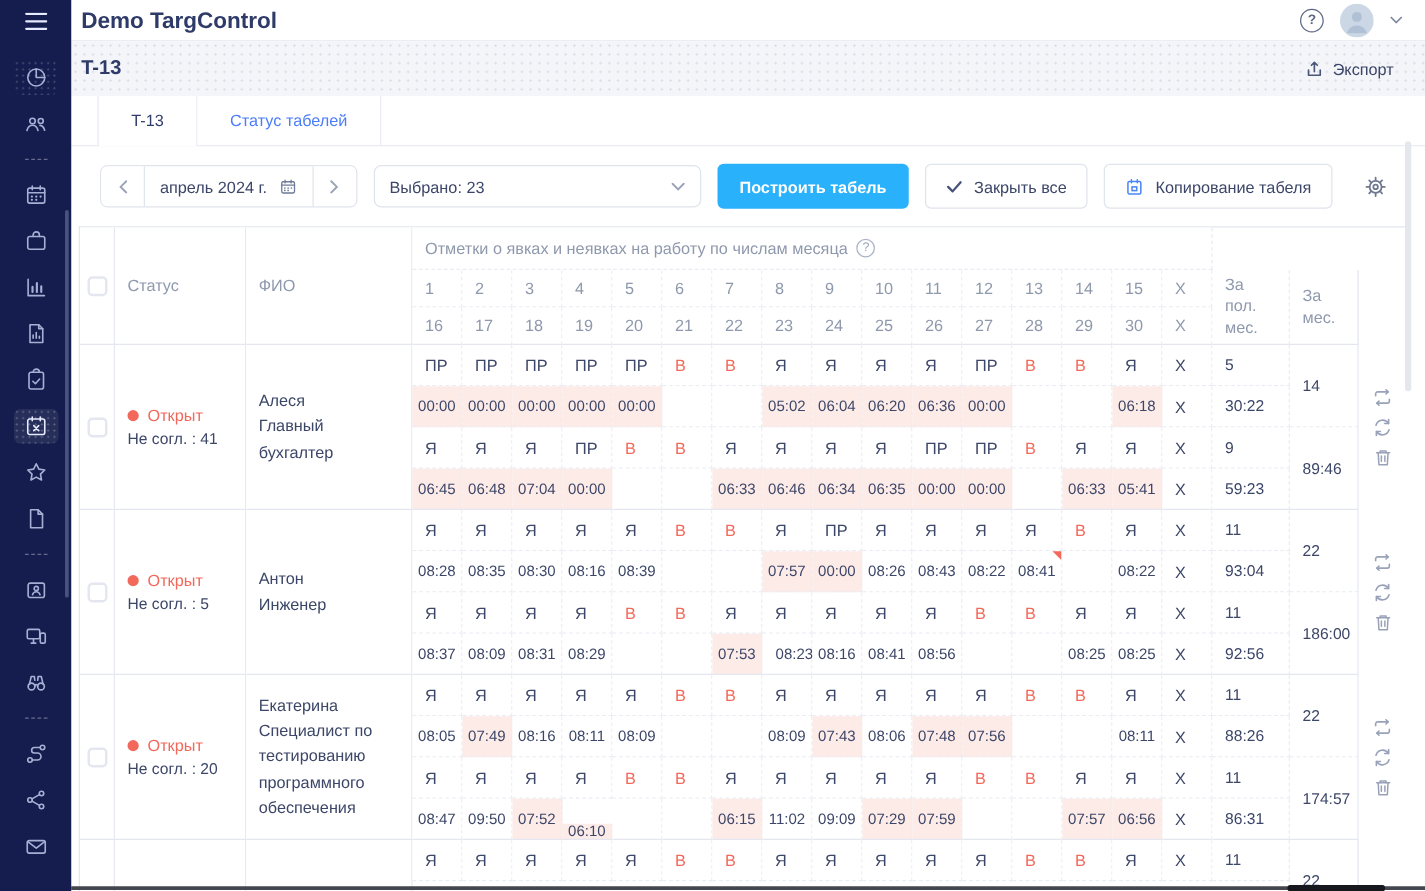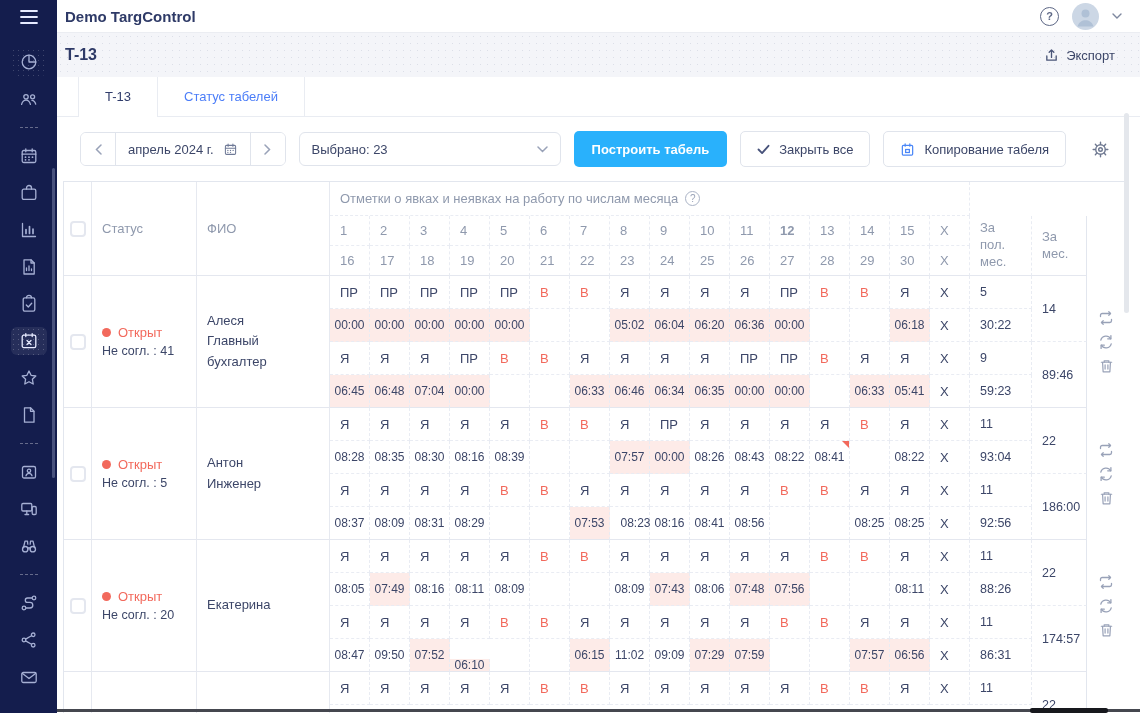--- a/index.html
+++ b/index.html
@@ -14,21 +14,21 @@
   .side-item{width:36px;height:28px;display:flex;align-items:center;justify-content:center;color:#a6b0d4;cursor:pointer;border-radius:6px}
   .side-item svg{width:20px;height:20px}
   .side-item.dotted{background-image:radial-gradient(rgba(255,255,255,.18) .8px,transparent 1px);background-size:5px 5px}
   .side-item.active{color:#e6eaff;background-color:rgba(255,255,255,.08);background-image:radial-gradient(rgba(255,255,255,.22) .8px,transparent 1px);background-size:5px 5px}
   .side-div{width:18px;border-top:1px dashed rgba(255,255,255,.35);margin:5px 0}
   .side-scroll{position:absolute;right:2px;top:168px;width:3px;height:310px;background:rgba(173,182,216,.35);border-radius:2px}
 
   
   .main{position:absolute;left:57px;top:0;right:0;bottom:0}
   .topbar{height:33px;display:flex;align-items:center;padding:0 18px 0 8px;border-bottom:1px solid #ebedf2;background:#fff}
-  .brand{font-size:15px;font-weight:700;color:#2e3a67}
+  .brand{font-size:18px;font-weight:700;color:#2e3a67}
   .top-right{margin-left:auto;display:flex;align-items:center;gap:13px}
   .help{width:19px;height:19px;border:1.5px solid #5e6886;border-radius:50%;color:#5e6886;font-size:11px;font-weight:700;display:flex;align-items:center;justify-content:center;cursor:pointer}
   .avatar{display:flex;cursor:pointer}
   .chev{display:flex;cursor:pointer}
 
   
   .strip{height:44px;background-color:#f4f5f9;background-image:radial-gradient(#dcdfe8 .8px,transparent .9px);background-size:7px 7px;display:flex;align-items:center;padding:0 25px 0 8px}
   .page-title{font-size:16px;font-weight:700;color:#2e3a67}
   .export{margin-left:auto;display:flex;align-items:center;gap:7px;font-size:13px;color:#3c4668;cursor:pointer}
 
@@ -390,21 +390,21 @@
           <div class="c hdr pad" style="grid-area: 2 / 5 / span 1 / span 1;">2</div>
           <div class="c hdr pad" style="grid-area: 2 / 6 / span 1 / span 1;">3</div>
           <div class="c hdr pad" style="grid-area: 2 / 7 / span 1 / span 1;">4</div>
           <div class="c hdr pad" style="grid-area: 2 / 8 / span 1 / span 1;">5</div>
           <div class="c hdr pad" style="grid-area: 2 / 9 / span 1 / span 1;">6</div>
           <div class="c hdr pad" style="grid-area: 2 / 10 / span 1 / span 1;">7</div>
           <div class="c hdr pad" style="grid-area: 2 / 11 / span 1 / span 1;">8</div>
           <div class="c hdr pad" style="grid-area: 2 / 12 / span 1 / span 1;">9</div>
           <div class="c hdr pad" style="grid-area: 2 / 13 / span 1 / span 1;">10</div>
           <div class="c hdr pad" style="grid-area: 2 / 14 / span 1 / span 1;">11</div>
-          <div class="c hdr pad" style="grid-area: 2 / 15 / span 1 / span 1; font-weight: bold;">12</div>
+          <div class="c hdr pad" style="grid-area: 2 / 15 / span 1 / span 1;">12</div>
           <div class="c hdr pad" style="grid-area: 2 / 16 / span 1 / span 1;">13</div>
           <div class="c hdr pad" style="grid-area: 2 / 17 / span 1 / span 1;">14</div>
           <div class="c hdr pad" style="grid-area: 2 / 18 / span 1 / span 1;">15</div>
           <div class="c hdr pad" style="grid-area: 2 / 19 / span 1 / span 1;">X</div>
           <div class="c hdr pad rowend" style="grid-area: 3 / 4 / span 1 / span 1;">16</div>
           <div class="c hdr pad rowend" style="grid-area: 3 / 5 / span 1 / span 1;">17</div>
           <div class="c hdr pad rowend" style="grid-area: 3 / 6 / span 1 / span 1;">18</div>
           <div class="c hdr pad rowend" style="grid-area: 3 / 7 / span 1 / span 1;">19</div>
           <div class="c hdr pad rowend" style="grid-area: 3 / 8 / span 1 / span 1;">20</div>
           <div class="c hdr pad rowend" style="grid-area: 3 / 9 / span 1 / span 1;">21</div>
@@ -657,20 +657,21 @@
           </div>
           <div class="c status-cell sol-r rowend" style="grid-area: 12 / 2 / span 4 / span 1;">
             <div class="st">
               <span class="dot"></span>
               <span class="st-t">Открыт</span>
             </div>
             <div class="st-n">Не согл. : 20</div>
           </div>
           <div class="c fio-cell sol-r rowend" style="grid-area: 12 / 3 / span 4 / span 1;">
             <div>Екатерина</div>
+            <div>Специалист по тестированию программного обеспечения</div>
           </div>
           <div class="c type" style="grid-area: 12 / 4 / span 1 / span 1;">Я</div>
           <div class="c type" style="grid-area: 12 / 5 / span 1 / span 1;">Я</div>
           <div class="c type" style="grid-area: 12 / 6 / span 1 / span 1;">Я</div>
           <div class="c type" style="grid-area: 12 / 7 / span 1 / span 1;">Я</div>
           <div class="c type" style="grid-area: 12 / 8 / span 1 / span 1;">Я</div>
           <div class="c type red" style="grid-area: 12 / 9 / span 1 / span 1;">В</div>
           <div class="c type red" style="grid-area: 12 / 10 / span 1 / span 1;">В</div>
           <div class="c type" style="grid-area: 12 / 11 / span 1 / span 1;">Я</div>
           <div class="c type" style="grid-area: 12 / 12 / span 1 / span 1;">Я</div>

